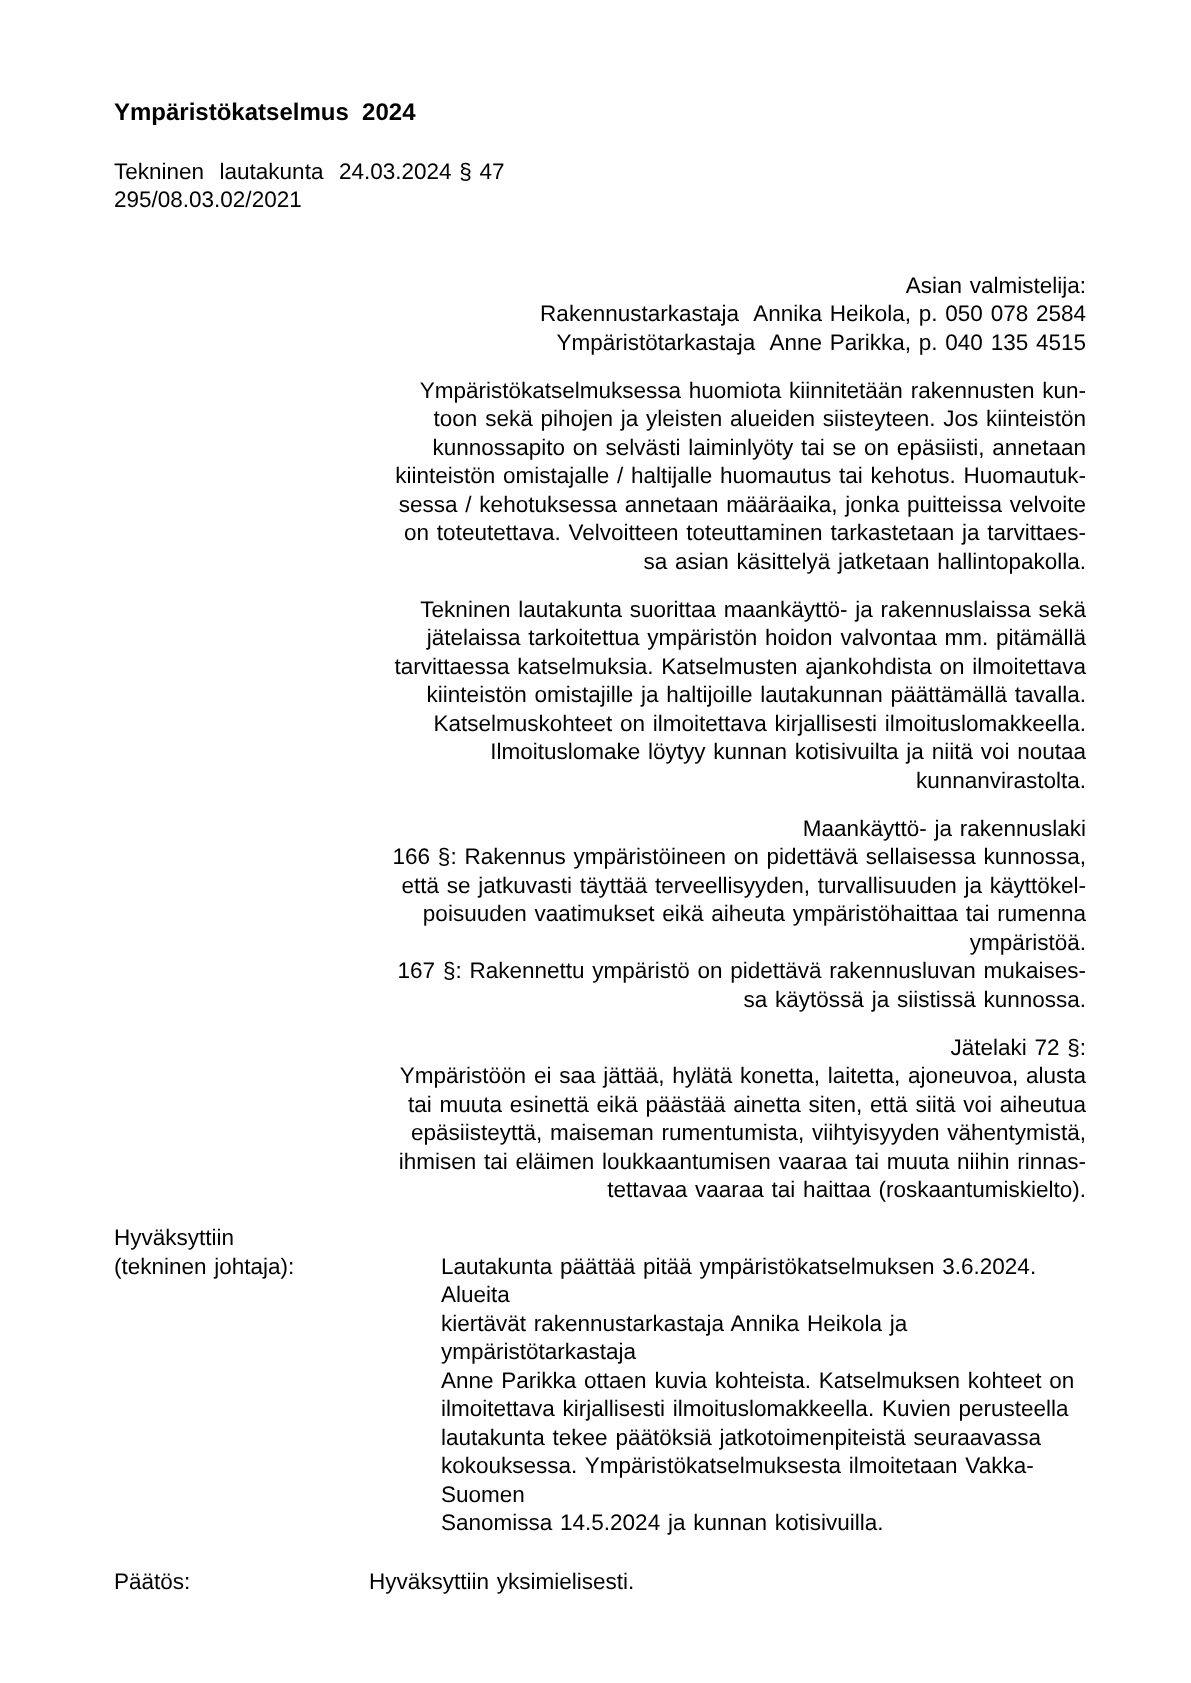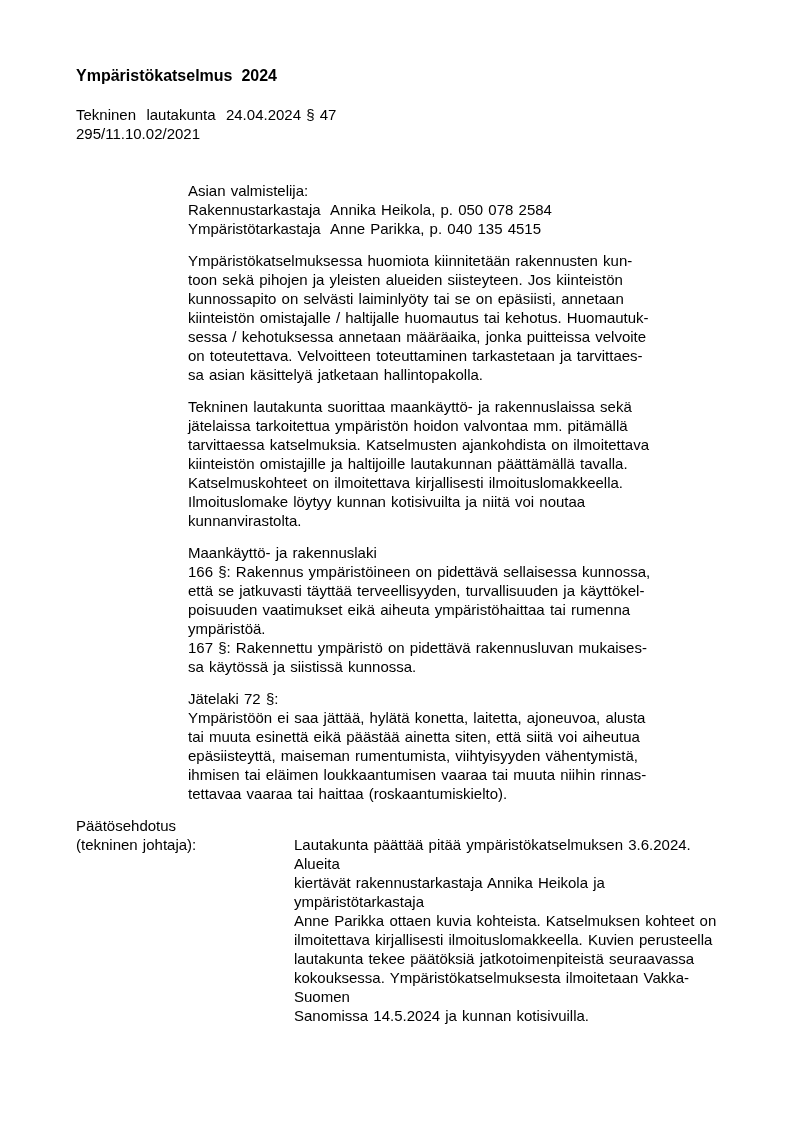--- a/index.html
+++ b/index.html
@@ -32,20 +32,21 @@
       line-height: 19px;
       font-weight: bold;
       margin: 0 0 20px 0;
       white-space: pre-wrap;
     }
     .header-block {
       margin: 0 0 38px 0;
     }
     .indent-block {
       margin-left: 112px;
+      text-align: right;
     }
     .para {
       margin: 0 0 13px 0;
     }
     .row {
       display: flex;
       align-items: flex-start;
     }
     .label-col {
       width: 170px;
@@ -67,22 +68,22 @@
     }
   </style>
 </head>
 <body>
 
 <div class="page">
 
   <h1 class="doc-title">Ympäristökatselmus  2024</h1>
 
   <div class="header-block">
-    <div class="t">Tekninen  lautakunta  24.04.2024 § 47</div>
-    <div class="t">295/11.10.02/2021</div>
+    <div class="t">Tekninen  lautakunta  24.03.2024 § 47</div>
+    <div class="t">295/08.03.02/2021</div>
   </div>
 
   <div class="indent-block">
     <div class="t para">Asian valmistelija:
 Rakennustarkastaja  Annika Heikola, p. 050 078 2584
 Ympäristötarkastaja  Anne Parikka, p. 040 135 4515</div>
 
     <div class="t para">Ympäristökatselmuksessa huomiota kiinnitetään rakennusten kun-
 toon sekä pihojen ja yleisten alueiden siisteyteen. Jos kiinteistön
 kunnossapito on selvästi laiminlyöty tai se on epäsiisti, annetaan
@@ -109,25 +110,29 @@
 
     <div class="t para">Jätelaki 72 §:
 Ympäristöön ei saa jättää, hylätä konetta, laitetta, ajoneuvoa, alusta
 tai muuta esinettä eikä päästää ainetta siten, että siitä voi aiheutua
 epäsiisteyttä, maiseman rumentumista, viihtyisyyden vähentymistä,
 ihmisen tai eläimen loukkaantumisen vaaraa tai muuta niihin rinnas-
 tettavaa vaaraa tai haittaa (roskaantumiskielto).</div>
   </div>
 
   <div class="row dp-row">
-    <div class="t label-col">Päätösehdotus
+    <div class="t label-col">Hyväksyttiin
 (tekninen johtaja):</div>
     <div class="t text-col dp-text">Lautakunta päättää pitää ympäristökatselmuksen 3.6.2024. Alueita
 kiertävät rakennustarkastaja Annika Heikola ja ympäristötarkastaja
 Anne Parikka ottaen kuvia kohteista. Katselmuksen kohteet on
 ilmoitettava kirjallisesti ilmoituslomakkeella. Kuvien perusteella
 lautakunta tekee päätöksiä jatkotoimenpiteistä seuraavassa
 kokouksessa. Ympäristökatselmuksesta ilmoitetaan Vakka-Suomen
 Sanomissa 14.5.2024 ja kunnan kotisivuilla.</div>
   </div>
 
+  <div class="row decision-row">
+    <div class="t label-col">Päätös:</div>
+    <div class="t text-col">Hyväksyttiin yksimielisesti.</div>
+  </div>
 
 </div>
 
 </body></html>

